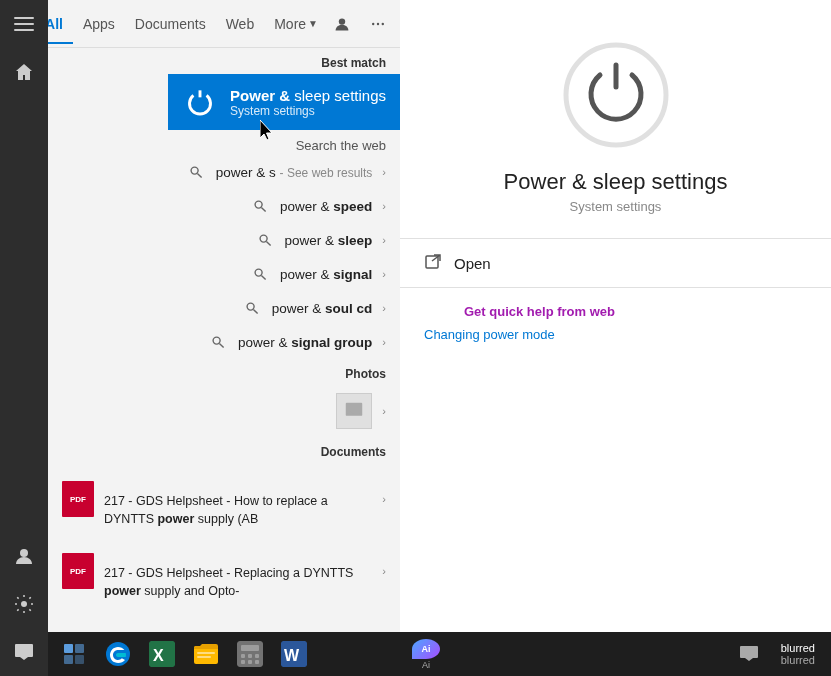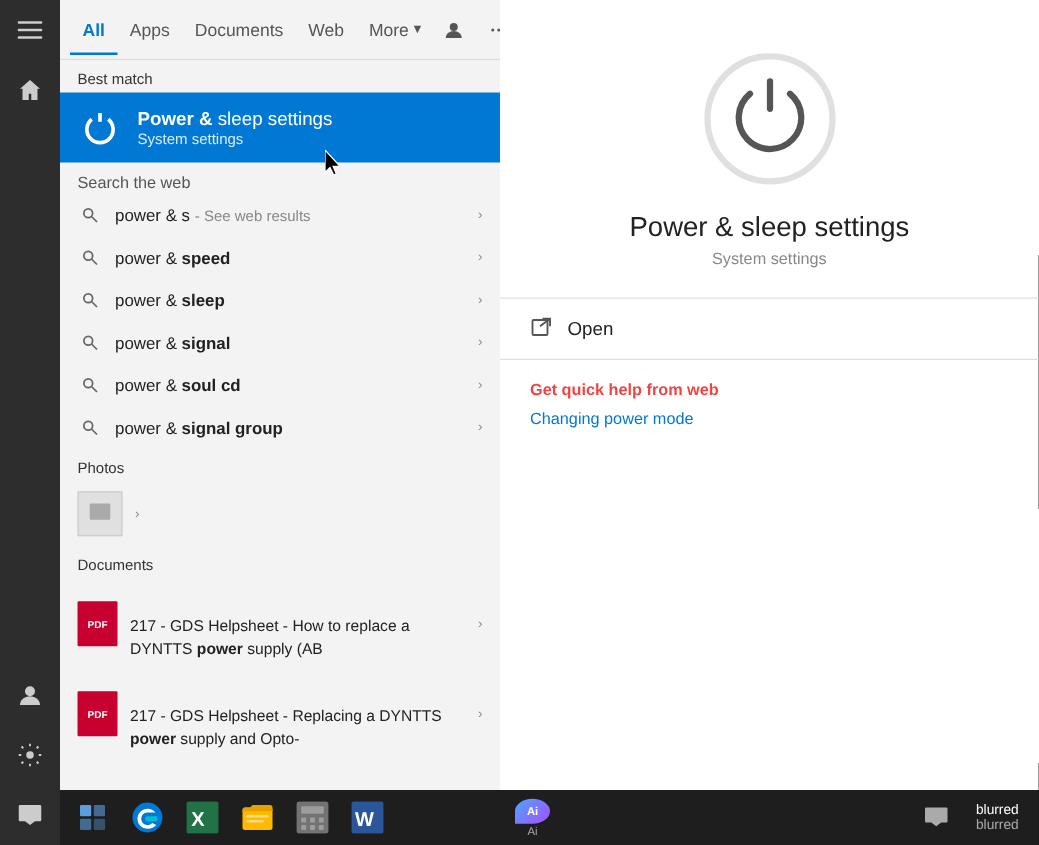--- a/index.html
+++ b/index.html
@@ -42,20 +42,21 @@
     
     .search-panel {
       position: absolute;
       left: 48px;
       top: 0;
       width: 352px;
       height: 676px;
       background: #f3f3f3;
       display: flex;
       flex-direction: column;
+      align-items: flex-end;
     }
 
     
     .nav-tabs {
       display: flex;
       align-items: center;
       background: #f3f3f3;
       padding: 0 8px;
       height: 48px;
       border-bottom: 1px solid #ddd;
@@ -103,21 +104,21 @@
       align-items: center;
       justify-content: center;
       cursor: pointer;
       color: #555;
       border-radius: 3px;
     }
 
     
     .section-label {
       font-size: 12px;
-      font-weight: 400;
+      font-weight: 700;
       color: #333;
       padding: 8px 14px 4px;
       text-transform: none;
     }
 
     .best-match-item {
       display: flex;
       align-items: center;
       padding: 10px 14px;
       background: #0078d4;
@@ -291,22 +292,23 @@
       color: #222;
     }
 
     .quick-help-section {
       padding: 16px 24px;
       width: 100%;
     }
     .quick-help-title {
       font-size: 13px;
       font-weight: 600;
-      color: #ef4444;
+      color: #a21caf;
       margin-bottom: 8px;
+      margin-left: 40px;
     }
     .quick-help-text {
       font-size: 13px;
       color: #0078d4;
       cursor: pointer;
     }
 
     
     .taskbar {
       position: absolute;

